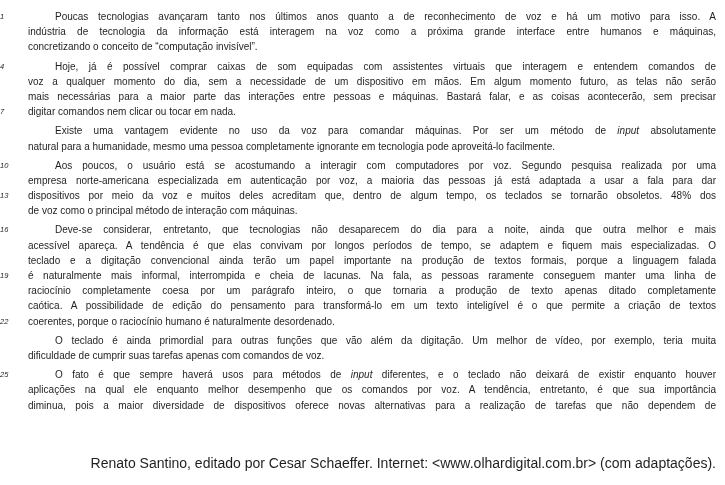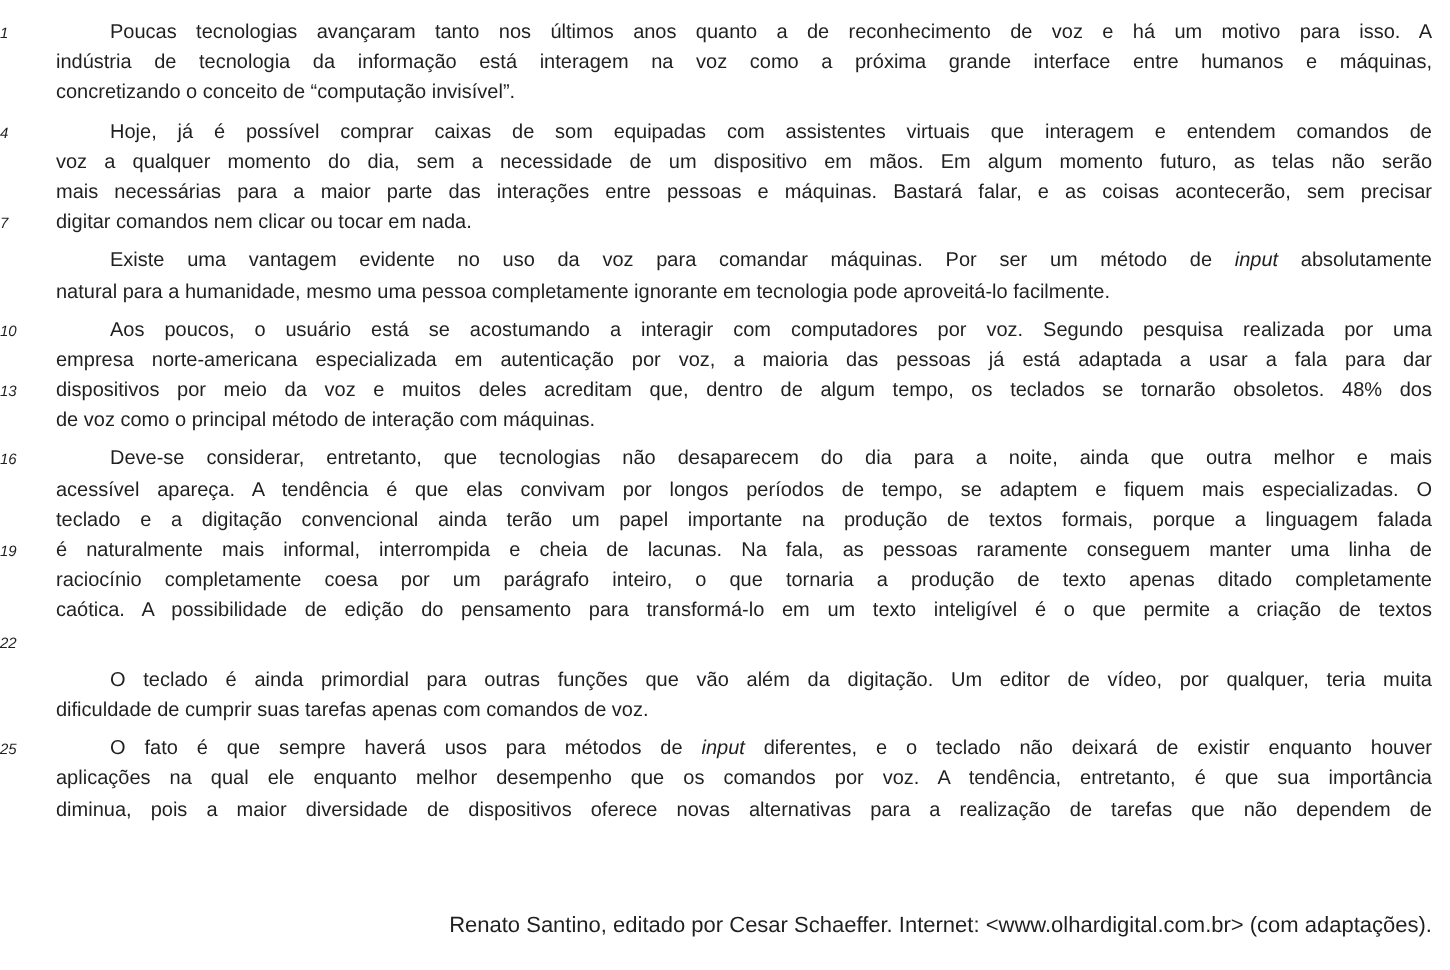--- a/index.html
+++ b/index.html
@@ -51,21 +51,21 @@
     font-size: 7.5px;
     line-height: 15.2px;
     text-indent: 0;
     color: #1f1f1f;
   }
   .ltext i { }
   .citation {
     position: absolute;
     top: 457px;
     right: 9px;
-    font-size: 11px;
+    font-size: 14px;
     line-height: 12px;
     color: #1f1f1f;
     text-align: right;
   }
 </style>
 </head>
 <body>
 
 <div class="page">
   <div class="textblock" id="textblock">
@@ -81,21 +81,21 @@
       <div class="line indent"><span class="lnum">10</span><span class="ltext">Aos poucos, o usuário está se acostumando a interagir com computadores por voz. Segundo pesquisa realizada por uma</span></div>
       <div class="line"><span class="lnum"></span><span class="ltext">empresa norte-americana especializada em autenticação por voz, a maioria das pessoas já está adaptada a usar a fala para dar</span></div>
       <div class="line"><span class="lnum">13</span><span class="ltext">dispositivos por meio da voz e muitos deles acreditam que, dentro de algum tempo, os teclados se tornarão obsoletos. 48% dos</span></div>
       <div class="line par-end"><span class="lnum"></span><span class="ltext">de voz como o principal método de interação com máquinas.</span></div>
       <div class="line indent"><span class="lnum">16</span><span class="ltext">Deve-se considerar, entretanto, que tecnologias não desaparecem do dia para a noite, ainda que outra melhor e mais</span></div>
       <div class="line"><span class="lnum"></span><span class="ltext">acessível apareça. A tendência é que elas convivam por longos períodos de tempo, se adaptem e fiquem mais especializadas. O</span></div>
       <div class="line"><span class="lnum"></span><span class="ltext">teclado e a digitação convencional ainda terão um papel importante na produção de textos formais, porque a linguagem falada</span></div>
       <div class="line"><span class="lnum">19</span><span class="ltext">é naturalmente mais informal, interrompida e cheia de lacunas. Na fala, as pessoas raramente conseguem manter uma linha de</span></div>
       <div class="line"><span class="lnum"></span><span class="ltext">raciocínio completamente coesa por um parágrafo inteiro, o que tornaria a produção de texto apenas ditado completamente</span></div>
       <div class="line"><span class="lnum"></span><span class="ltext">caótica. A possibilidade de edição do pensamento para transformá-lo em um texto inteligível é o que permite a criação de textos</span></div>
-      <div class="line par-end"><span class="lnum">22</span></div>
-      <div class="line indent"><span class="lnum"></span><span class="ltext">O teclado é ainda primordial para outras funções que vão além da digitação. Um editor de vídeo, por qualquer, teria muita</span></div>
+      <div class="line par-end"><span class="lnum">22</span><span class="ltext">coerentes, porque o raciocínio humano é naturalmente desordenado.</span></div>
+      <div class="line indent"><span class="lnum"></span><span class="ltext">O teclado é ainda primordial para outras funções que vão além da digitação. Um melhor de vídeo, por exemplo, teria muita</span></div>
       <div class="line par-end"><span class="lnum"></span><span class="ltext">dificuldade de cumprir suas tarefas apenas com comandos de voz.</span></div>
       <div class="line indent"><span class="lnum">25</span><span class="ltext">O fato é que sempre haverá usos para métodos de <i>input</i> diferentes, e o teclado não deixará de existir enquanto houver</span></div>
       <div class="line"><span class="lnum"></span><span class="ltext">aplicações na qual ele enquanto melhor desempenho que os comandos por voz. A tendência, entretanto, é que sua importância</span></div>
       <div class="line"><span class="lnum"></span><span class="ltext">diminua, pois a maior diversidade de dispositivos oferece novas alternativas para a realização de tarefas que não dependem de</span></div>
     </div>
   <div class="citation">Renato Santino, editado por Cesar Schaeffer. Internet: &lt;www.olhardigital.com.br&gt; (com adaptações).</div>
 </div>
 
 </body></html>

